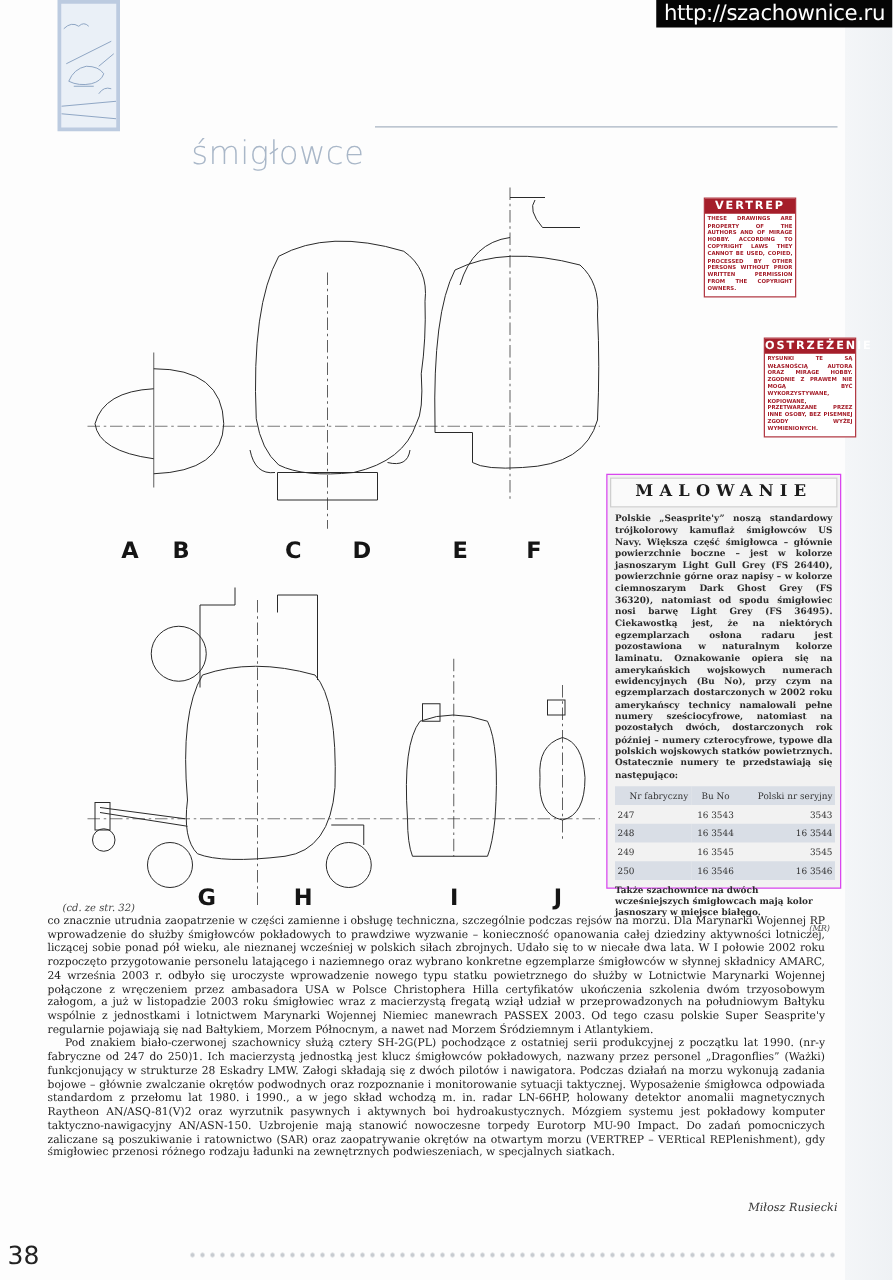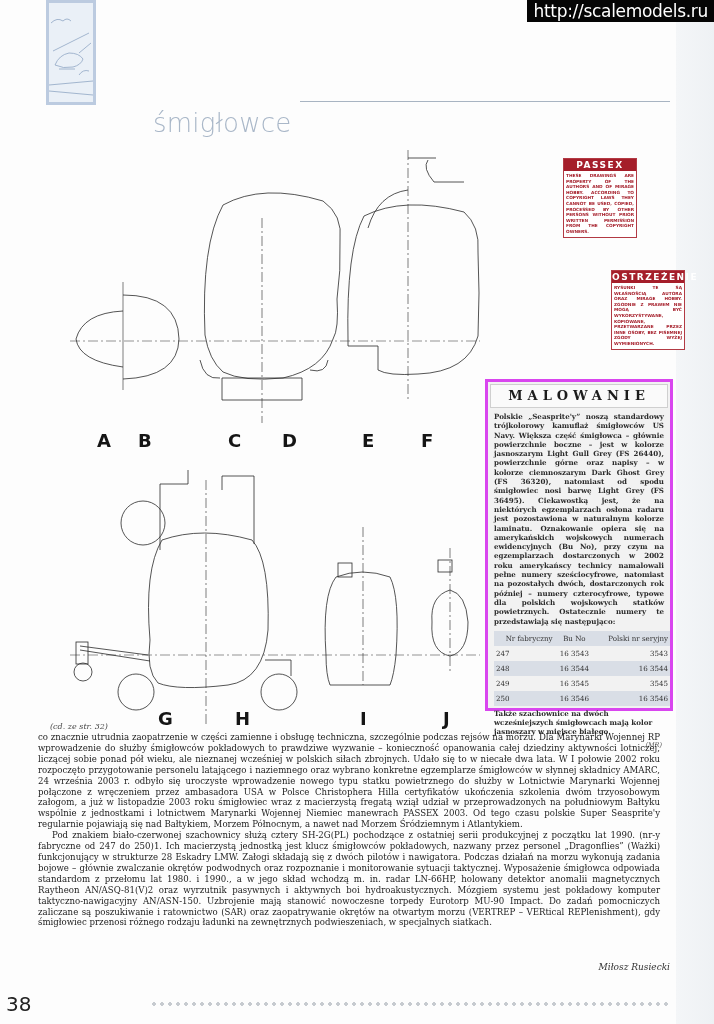--- a/index.html
+++ b/index.html
@@ -25,21 +25,21 @@
   .view-label { position: absolute; font-family: "DejaVu Sans", sans-serif; font-weight: bold;
     font-size: 18px; color: #151515; }
 
   .warning { position: absolute; left: 563px; width: 74px; background: #fff; border: 1px solid #b23a44; }
   .warning .head { background: #a51e2a; color: #fff; font-family: "DejaVu Sans", sans-serif;
     font-weight: bold; font-size: 9px; text-align: center; letter-spacing: 1.5px; padding: 1px 0; }
   .warning .body { color: #a51e2a; font-family: "DejaVu Sans", sans-serif; font-weight: bold;
     font-size: 4.3px; line-height: 5.6px; padding: 2px 2px; text-transform: uppercase; text-align: justify; }
 
   .paint-box { position: absolute; left: 485px; top: 379px; width: 188px; height: 332px;
-    background: #f2f2f2; border: 3px solid #d946ef; }
+    background: #f2f2f2; border: 1px solid #d946ef; }
   .paint-title { margin: 2px 2px 0; height: 24px; border: 1px solid #cfcfcf; background: #fafafa;
     text-align: center; font-family: "DejaVu Serif", serif; font-weight: bold; font-size: 13px;
     letter-spacing: 5px; line-height: 22px; color: #1c1c1c; }
   .paint-text { margin: 4px 6px 0; font-size: 7.1px; line-height: 9.3px; text-align: justify; color: #2b2b2b; font-weight: bold; }
   .reg-table { width: 176px; margin: 5px 6px 0; border-collapse: collapse; font-size: 7.1px; color: #333; }
   .reg-table th { font-weight: normal; text-align: right; padding: 3px 2px; background: #d9dee6; }
   .reg-table td { padding: 3px 2px; }
   .reg-table tr.shade td { background: #d9dee6; }
   .reg-table .r { text-align: right; }
   .reg-table .c { text-align: center; }
@@ -60,21 +60,21 @@
     font-size: 13px; line-height: 13px; padding: 3px 0 0 18px; }
   .dots { position: absolute; left: 150px; top: 10px; width: 520px; height: 4px;
     background-image: radial-gradient(circle, #c7cbd0 1.6px, transparent 1.8px);
     background-size: 8px 4px; }
 </style>
 </head>
 <body>
 
 <div class="margin-strip"></div>
 
-<div class="watermark">http://scalemodels.ru</div>
+<div class="watermark">http://szachownice.ru</div>
 
 <div class="header-image">
   <div class="inner">
     <svg width="44" height="99" viewBox="0 0 44 99">
       <g fill="none" stroke="#8fa6c4" stroke-width="0.8">
         <path d="M2 20 q6 -6 12 -2 q4 -4 8 0"></path>
         <path d="M4 48 L40 30"></path>
         <path d="M6 62 q4 -10 14 -12 q10 0 14 6 q-2 6 -10 8 q-10 2 -18 -2z"></path>
         <path d="M30 50 L42 40"></path>
         <path d="M10 66 L26 66"></path>
@@ -138,21 +138,21 @@
 <div class="view-label" style="left:282px; top:430px;">D</div>
 <div class="view-label" style="left:362px; top:430px;">E</div>
 <div class="view-label" style="left:421px; top:430px;">F</div>
 
 <div class="view-label" style="left:158px; top:708px;">G</div>
 <div class="view-label" style="left:235px; top:708px;">H</div>
 <div class="view-label" style="left:360px; top:708px;">I</div>
 <div class="view-label" style="left:443px; top:708px;">J</div>
 
 <div class="warning" style="top:158px;">
-  <div class="head">PASSEX</div>
+  <div class="head">VERTREP</div>
   <div class="body">These drawings are property of the authors and of Mirage Hobby. According to copyright laws they cannot be used, copied, processed by other persons without prior written permission from the copyright owners.</div>
 </div>
 <div class="warning" style="top:270px;margin-left:48px;">
   <div class="head">OSTRZEŻENIE</div>
   <div class="body">Rysunki te są własnością autora oraz Mirage Hobby. Zgodnie z prawem nie mogą być wykorzystywane, kopiowane, przetwarzane przez inne osoby, bez pisemnej zgody wyżej wymienionych.</div>
 </div>
 
 <div class="paint-box">
   <div class="paint-title">MALOWANIE</div>
   <div class="paint-text">Polskie „Seasprite'y” noszą standardowy trójkolorowy kamuflaż śmigłowców US Navy. Większa część śmigłowca – głównie powierzchnie boczne – jest w kolorze jasnoszarym Light Gull Grey (FS 26440), powierzchnie górne oraz napisy – w kolorze ciemnoszarym Dark Ghost Grey (FS 36320), natomiast od spodu śmigłowiec nosi barwę Light Grey (FS 36495). Ciekawostką jest, że na niektórych egzemplarzach osłona radaru jest pozostawiona w naturalnym kolorze laminatu. Oznakowanie opiera się na amerykańskich wojskowych numerach ewidencyjnych (Bu No), przy czym na egzemplarzach dostarczonych w 2002 roku amerykańscy technicy namalowali pełne numery sześciocyfrowe, natomiast na pozostałych dwóch, dostarczonych rok później – numery czterocyfrowe, typowe dla polskich wojskowych statków powietrznych. Ostatecznie numery te przedstawiają się następująco:</div>

